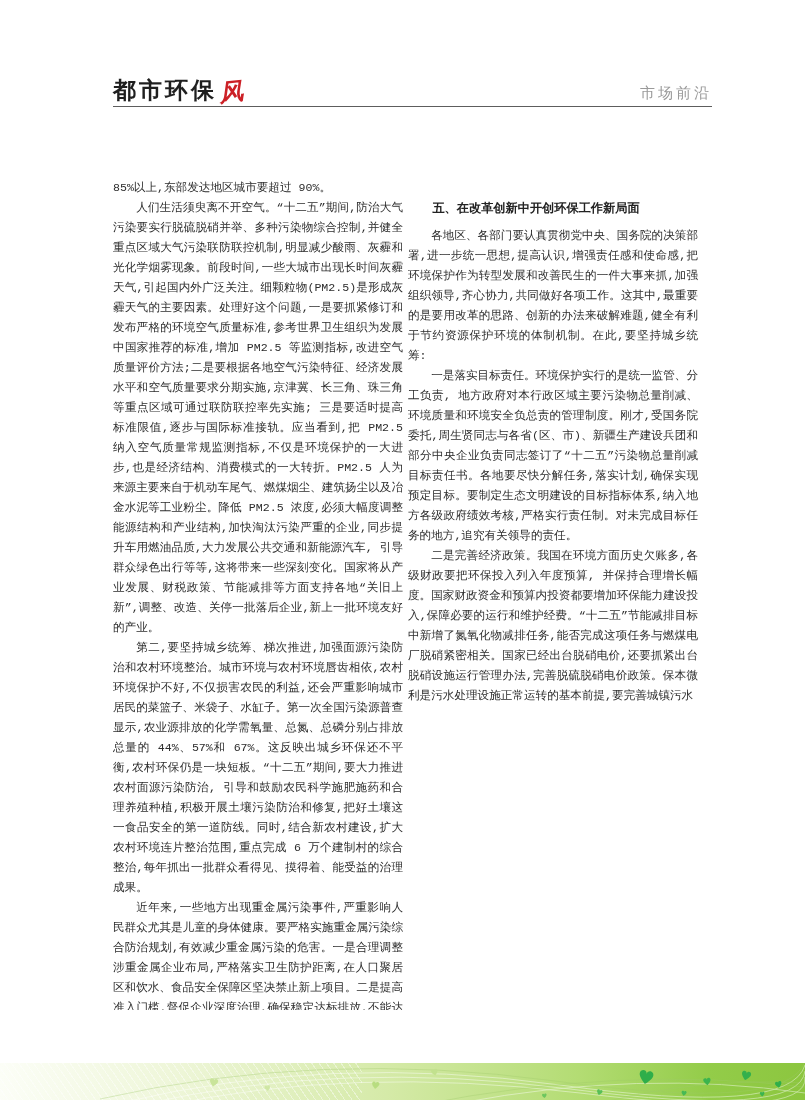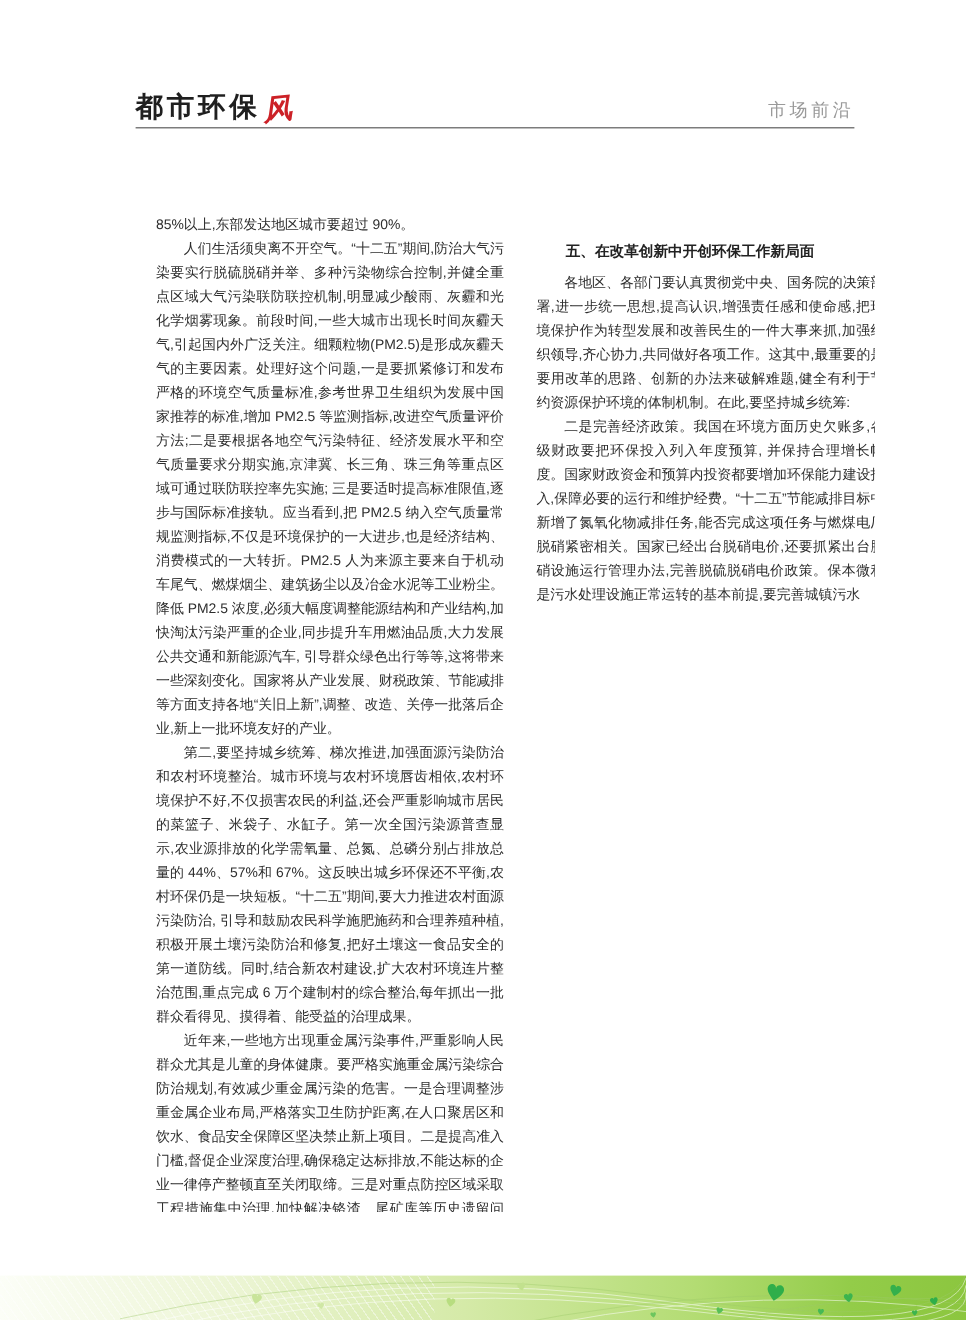--- a/index.html
+++ b/index.html
@@ -2,39 +2,39 @@
 <html><head>
 <meta charset="utf-8">
 <style>
   html,body{margin:0;padding:0;background:#ffffff;}
   .page{
     position:relative;width:805px;height:1100px;background:#ffffff;
     font-family:"Liberation Sans","DejaVu Sans",sans-serif;overflow:hidden;
   }
   
   .header{position:absolute;left:113px;top:70px;width:599px;height:36px;}
-  .brand{position:absolute;left:0;bottom:4px;display:flex;align-items:flex-start;}
+  .brand{position:absolute;left:0;bottom:4px;display:flex;align-items:center;}
   .brand-title{
     font-size:23px;font-weight:700;color:#1f1f1f;letter-spacing:3px;line-height:1;
   }
   .brand-mark{
     font-size:24px;line-height:1;color:#cc2127;font-style:italic;font-weight:700;
     transform:rotate(-6deg) translateY(2px);margin-left:2px;
     font-family:"Liberation Serif","DejaVu Serif",serif;
   }
   .section-label{
     position:absolute;right:0;bottom:6px;font-size:15px;font-weight:400;
     color:#9a9a9a;letter-spacing:3px;line-height:1;
   }
   .header-rule{position:absolute;left:113px;top:106px;width:599px;height:0;
     border-top:1.4px solid #5d5d5d;}
   
   .body-wrap{
-    position:absolute;left:130px;top:178px;width:599px;height:832px;
-    display:flex;gap:27px;overflow:hidden;
+    position:absolute;left:113px;top:178px;width:599px;height:832px;
+    display:flex;gap:5px;overflow:hidden;font-family:Liberation Mono, monospace;
   }
   .col{width:290px;flex:0 0 290px;}
   .para{
     margin:0;font-size:11.6px;line-height:20px;color:#2d2d2d;
     text-align:justify;text-indent:2em;word-break:break-all;
   }
   .para.no-indent{text-indent:0;}
   .section-heading{
     margin:21px 0 7px 0;font-size:12.2px;line-height:20px;font-weight:700;
     color:#222222;text-indent:2em;
@@ -73,20 +73,21 @@
   <div class="body-wrap">
     <div class="col">
       <p class="para no-indent">85%以上,东部发达地区城市要超过 90%。</p>
       <p class="para">人们生活须臾离不开空气。“十二五”期间,防治大气污染要实行脱硫脱硝并举、多种污染物综合控制,并健全重点区域大气污染联防联控机制,明显减少酸雨、灰霾和光化学烟雾现象。前段时间,一些大城市出现长时间灰霾天气,引起国内外广泛关注。细颗粒物(PM2.5)是形成灰霾天气的主要因素。处理好这个问题,一是要抓紧修订和发布严格的环境空气质量标准,参考世界卫生组织为发展中国家推荐的标准,增加 PM2.5 等监测指标,改进空气质量评价方法;二是要根据各地空气污染特征、经济发展水平和空气质量要求分期实施,京津冀、长三角、珠三角等重点区域可通过联防联控率先实施; 三是要适时提高标准限值,逐步与国际标准接轨。应当看到,把 PM2.5 纳入空气质量常规监测指标,不仅是环境保护的一大进步,也是经济结构、消费模式的一大转折。PM2.5 人为来源主要来自于机动车尾气、燃煤烟尘、建筑扬尘以及冶金水泥等工业粉尘。降低 PM2.5 浓度,必须大幅度调整能源结构和产业结构,加快淘汰污染严重的企业,同步提升车用燃油品质,大力发展公共交通和新能源汽车, 引导群众绿色出行等等,这将带来一些深刻变化。国家将从产业发展、财税政策、节能减排等方面支持各地“关旧上新”,调整、改造、关停一批落后企业,新上一批环境友好的产业。</p>
       <p class="para">第二,要坚持城乡统筹、梯次推进,加强面源污染防治和农村环境整治。城市环境与农村环境唇齿相依,农村环境保护不好,不仅损害农民的利益,还会严重影响城市居民的菜篮子、米袋子、水缸子。第一次全国污染源普查显示,农业源排放的化学需氧量、总氮、总磷分别占排放总量的 44%、57%和 67%。这反映出城乡环保还不平衡,农村环保仍是一块短板。“十二五”期间,要大力推进农村面源污染防治, 引导和鼓励农民科学施肥施药和合理养殖种植,积极开展土壤污染防治和修复,把好土壤这一食品安全的第一道防线。同时,结合新农村建设,扩大农村环境连片整治范围,重点完成 6 万个建制村的综合整治,每年抓出一批群众看得见、摸得着、能受益的治理成果。</p>
       <p class="para">近年来,一些地方出现重金属污染事件,严重影响人民群众尤其是儿童的身体健康。要严格实施重金属污染综合防治规划,有效减少重金属污染的危害。一是合理调整涉重金属企业布局,严格落实卫生防护距离,在人口聚居区和饮水、食品安全保障区坚决禁止新上项目。二是提高准入门槛,督促企业深度治理,确保稳定达标排放,不能达标的企业一律停产整顿直至关闭取缔。三是对重点防控区域采取工程措施集中治理,加快解决铬渣、尾矿库等历史遗留问题。</p>
     </div>
     <div class="col">
       <h3 class="section-heading">五、在改革创新中开创环保工作新局面</h3>
       <p class="para">各地区、各部门要认真贯彻党中央、国务院的决策部署,进一步统一思想,提高认识,增强责任感和使命感,把环境保护作为转型发展和改善民生的一件大事来抓,加强组织领导,齐心协力,共同做好各项工作。这其中,最重要的是要用改革的思路、创新的办法来破解难题,健全有利于节约资源保护环境的体制机制。在此,要坚持城乡统筹:</p>
+      <p class="para">一是落实目标责任。环境保护实行的是统一监管、分工负责, 地方政府对本行政区域主要污染物总量削减、环境质量和环境安全负总责的管理制度。刚才,受国务院委托,周生贤同志与各省(区、市)、新疆生产建设兵团和部分中央企业负责同志签订了“十二五”污染物总量削减目标责任书。各地要尽快分解任务,落实计划,确保实现预定目标。要制定生态文明建设的目标指标体系,纳入地方各级政府绩效考核,严格实行责任制。对未完成目标任务的地方,追究有关领导的责任。</p>
       <p class="para">二是完善经济政策。我国在环境方面历史欠账多,各级财政要把环保投入列入年度预算, 并保持合理增长幅度。国家财政资金和预算内投资都要增加环保能力建设投入,保障必要的运行和维护经费。“十二五”节能减排目标中新增了氮氧化物减排任务,能否完成这项任务与燃煤电厂脱硝紧密相关。国家已经出台脱硝电价,还要抓紧出台脱硝设施运行管理办法,完善脱硫脱硝电价政策。保本微利是污水处理设施正常运转的基本前提,要完善城镇污水</p>
     </div>
   </div>
 
   <div class="page-number">– 20 –</div>
 
   <div class="footer-band">
     <div class="band-hatch"></div>
     <svg class="band-svg" width="805" height="37" viewBox="0 0 805 37" aria-hidden="true">
       <defs>

